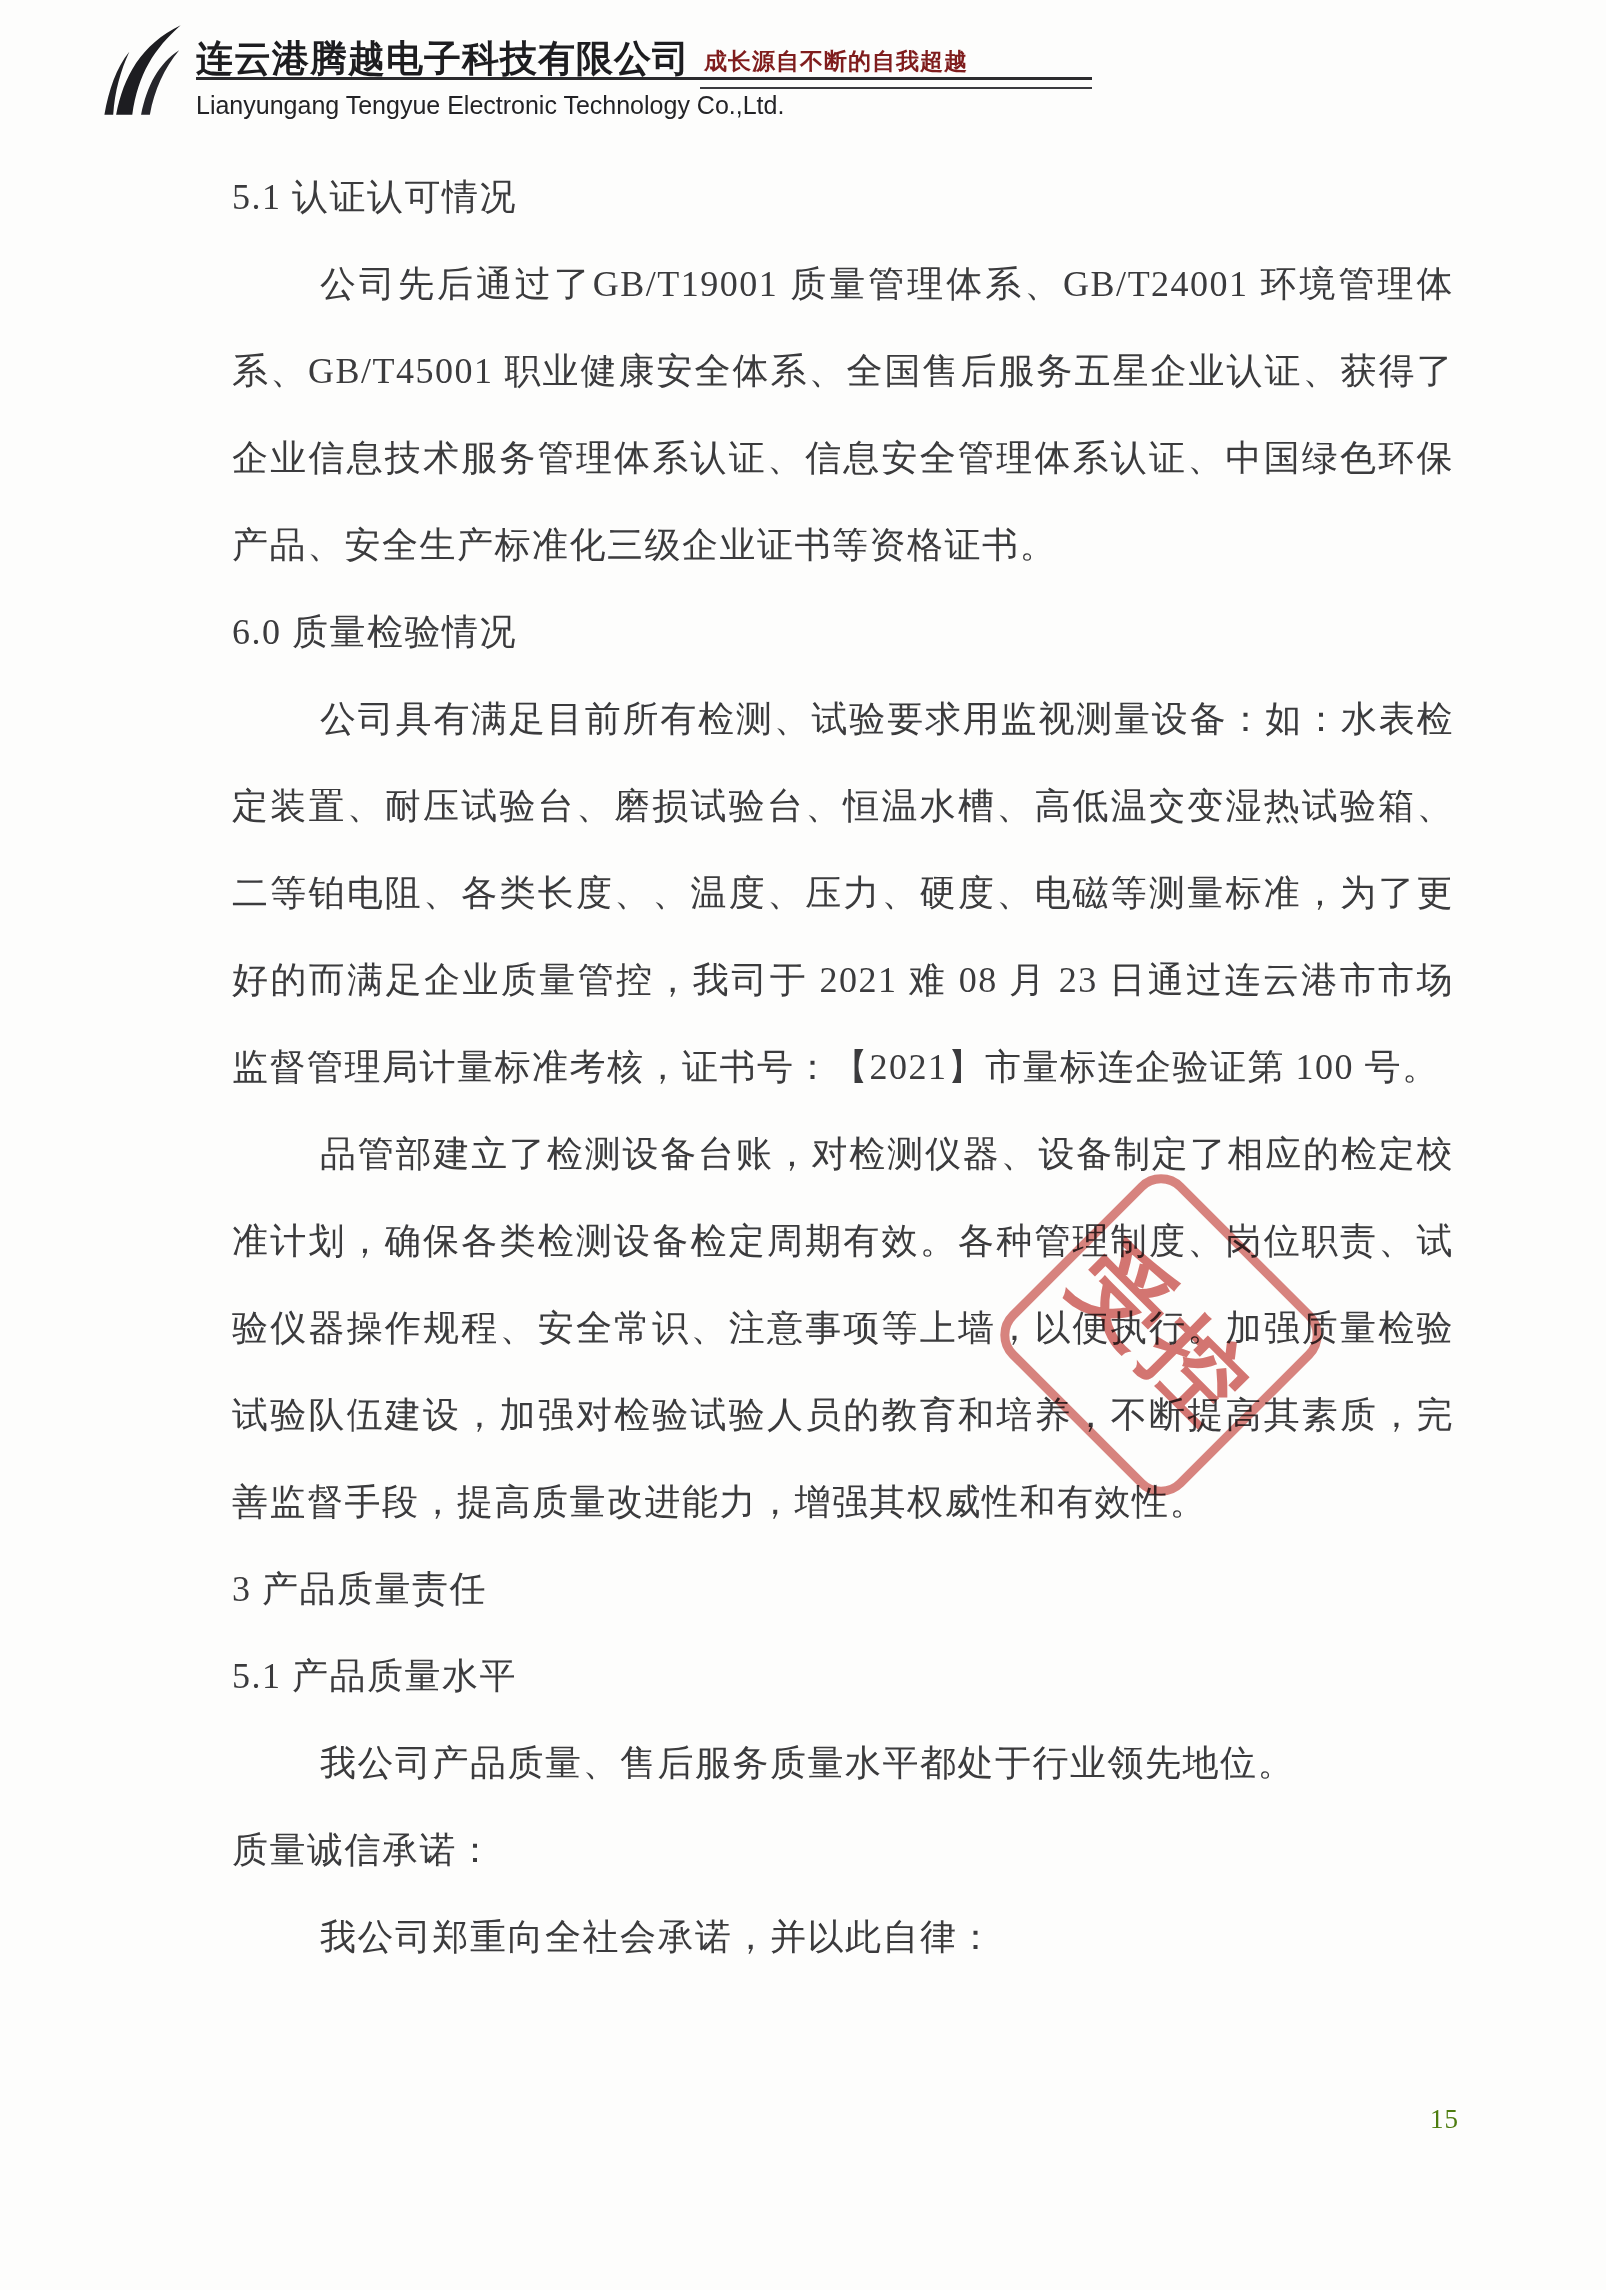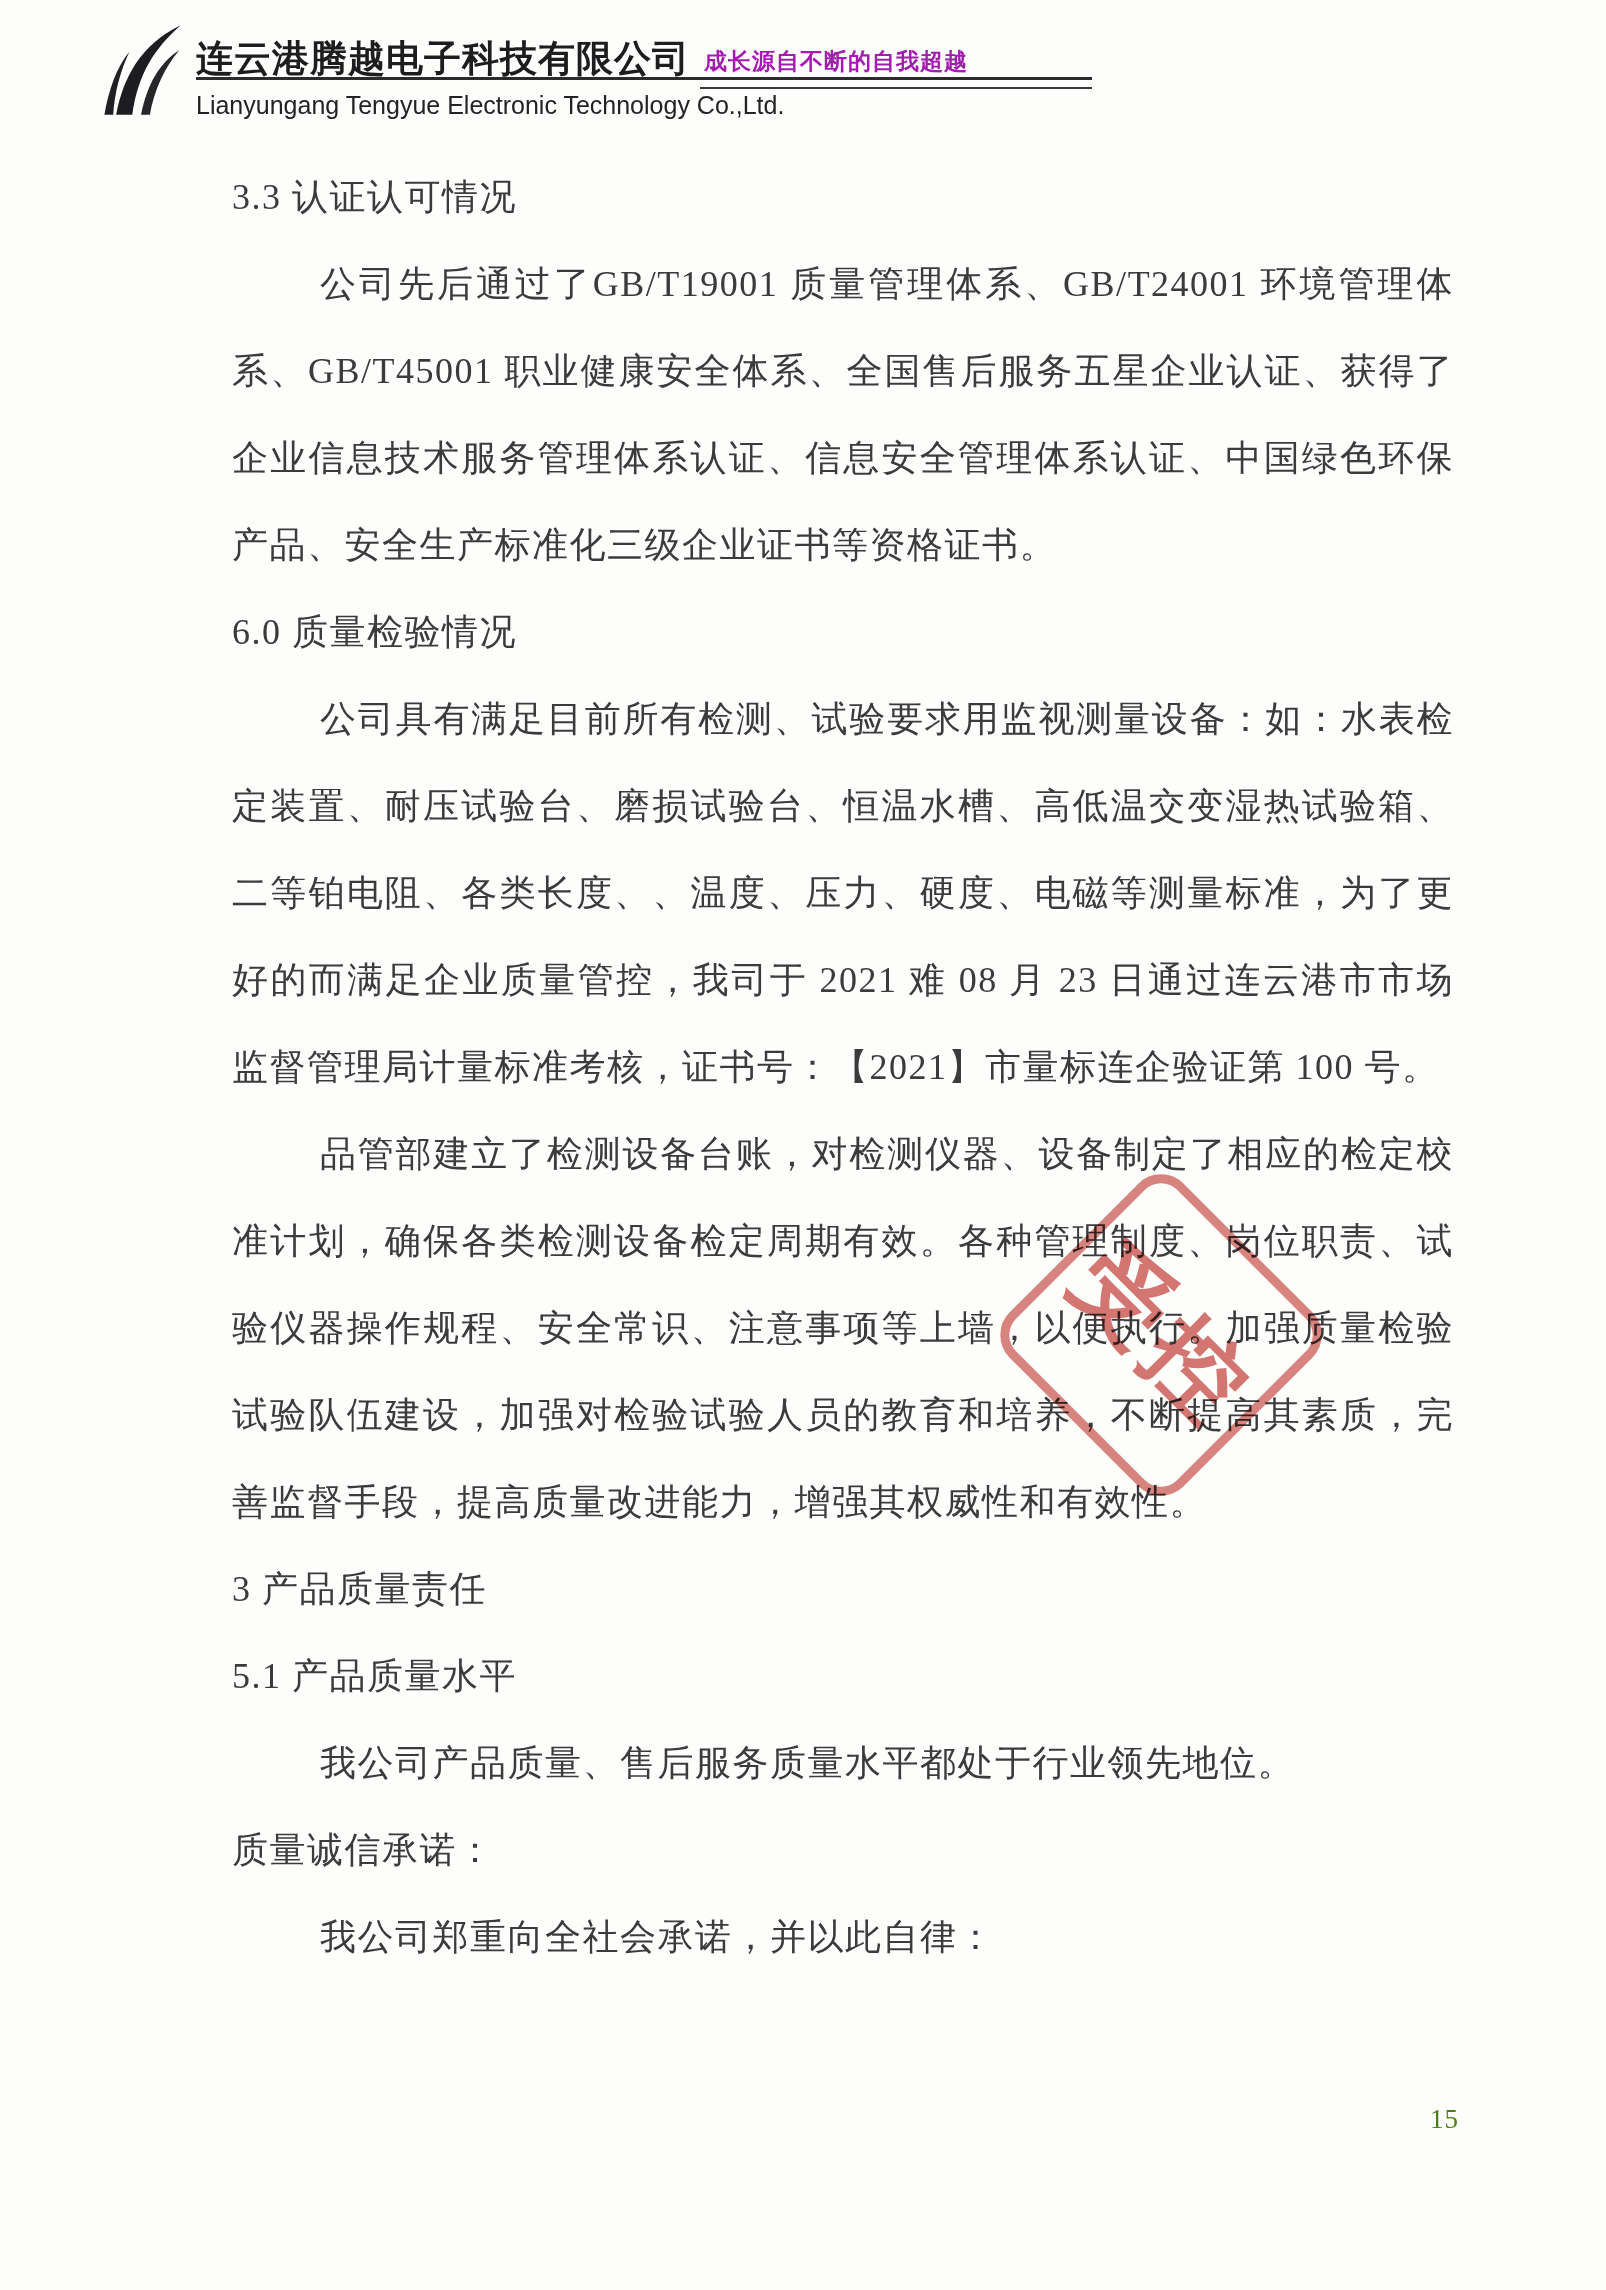--- a/index.html
+++ b/index.html
@@ -14,21 +14,21 @@
   .letterhead{position:absolute;left:0;top:0;width:1312px;height:130px;}
   .logo{position:absolute;left:100px;top:22px;width:88px;height:96px;}
   .company-zh{
     position:absolute;left:196px;top:34px;
     font-family:"Liberation Sans","DejaVu Sans",sans-serif;
     font-weight:bold;font-size:37px;letter-spacing:1px;color:#1d1d20;white-space:nowrap;
   }
   .slogan{
     position:absolute;left:704px;top:46px;
     font-family:"Liberation Sans","DejaVu Sans",sans-serif;
-    font-weight:bold;font-size:23px;letter-spacing:1px;color:#a21caf;white-space:nowrap;
+    font-weight:bold;font-size:23px;letter-spacing:1px;color:#7f1d1d;white-space:nowrap;
   }
   .rule-a{position:absolute;left:196px;top:77px;width:896px;height:3px;background:#2b2b2e;}
   .rule-b{position:absolute;left:700px;top:87px;width:392px;height:2px;background:#3a3a3e;}
   .company-en{
     position:absolute;left:196px;top:91px;
     font-family:"Liberation Sans","DejaVu Sans",sans-serif;
     font-size:25px;color:#232326;white-space:nowrap;
   }
   
   .doc-body{
@@ -80,21 +80,21 @@
       <path d="M56,126 C64,86 80,56 108,38 C88,62 74,92 68,126 Z" fill="#26262b"></path>
     </svg>
     <div class="company-zh">连云港腾越电子科技有限公司</div>
     <div class="slogan">成长源自不断的自我超越</div>
     <div class="rule-a"></div>
     <div class="rule-b"></div>
     <div class="company-en">Lianyungang Tengyue Electronic Technology Co.,Ltd.</div>
   </header>
 
   <main class="doc-body">
-    <h2 class="h">3.3 认证认可情况</h2>
+    <h2 class="h">5.1 认证认可情况</h2>
     <p class="p">公司先后通过了GB/T19001 质量管理体系、GB/T24001 环境管理体系、GB/T45001 职业健康安全体系、全国售后服务五星企业认证、获得了企业信息技术服务管理体系认证、信息安全管理体系认证、中国绿色环保产品、安全生产标准化三级企业证书等资格证书。</p>
     <h2 class="h">6.0 质量检验情况</h2>
     <p class="p">公司具有满足目前所有检测、试验要求用监视测量设备：如：水表检定装置、耐压试验台、磨损试验台、恒温水槽、高低温交变湿热试验箱、二等铂电阻、各类长度、、温度、压力、硬度、电磁等测量标准，为了更好的而满足企业质量管控，我司于 2021 难 08 月 23 日通过连云港市市场监督管理局计量标准考核，证书号：【2021】市量标连企验证第 100 号。</p>
     <p class="p">品管部建立了检测设备台账，对检测仪器、设备制定了相应的检定校准计划，确保各类检测设备检定周期有效。各种管理制度、岗位职责、试验仪器操作规程、安全常识、注意事项等上墙，以便执行。加强质量检验试验队伍建设，加强对检验试验人员的教育和培养，不断提高其素质，完善监督手段，提高质量改进能力，增强其权威性和有效性。</p>
     <h2 class="h">3 产品质量责任</h2>
     <h2 class="h">5.1 产品质量水平</h2>
     <p class="p">我公司产品质量、售后服务质量水平都处于行业领先地位。</p>
     <h2 class="h">质量诚信承诺：</h2>
     <p class="p">我公司郑重向全社会承诺，并以此自律：</p>
   </main>

